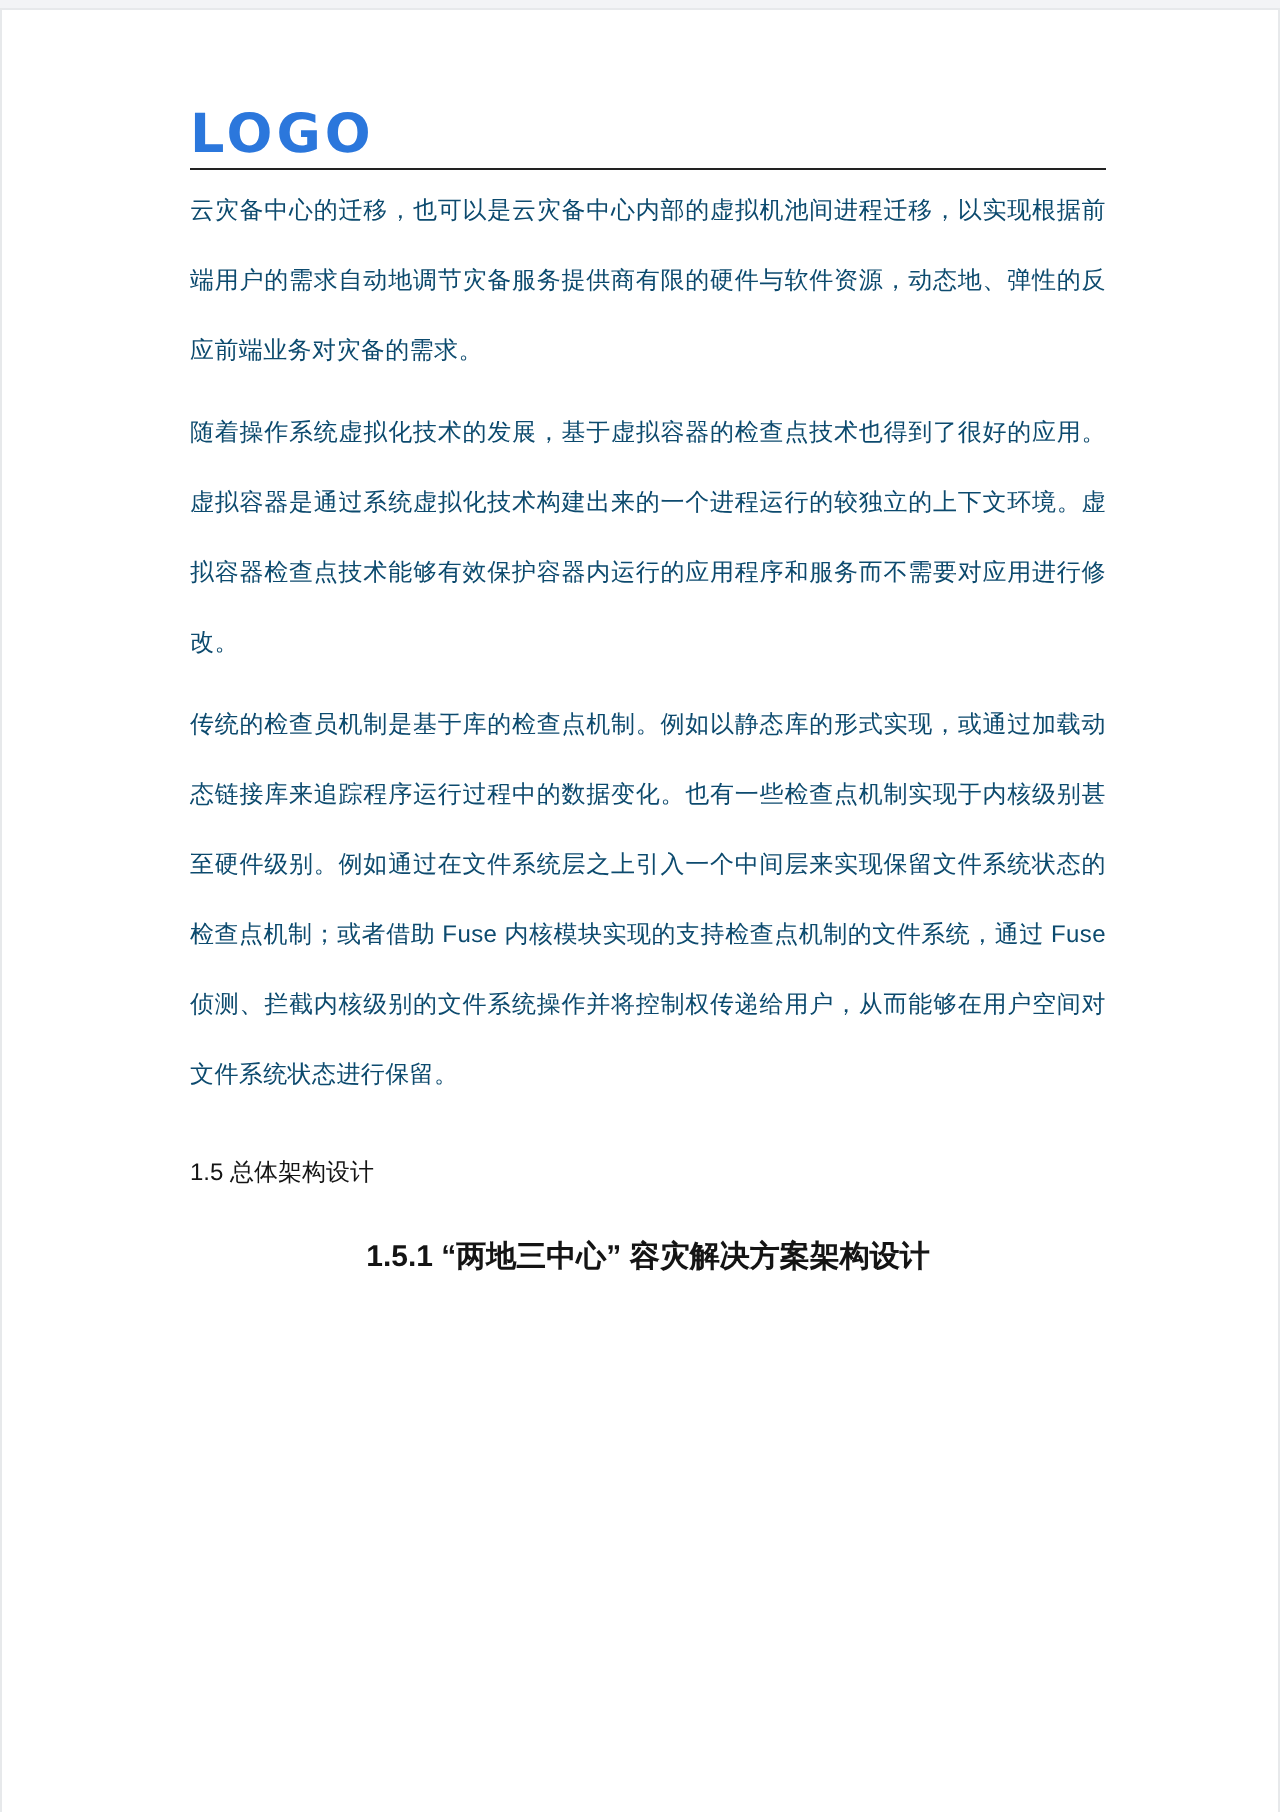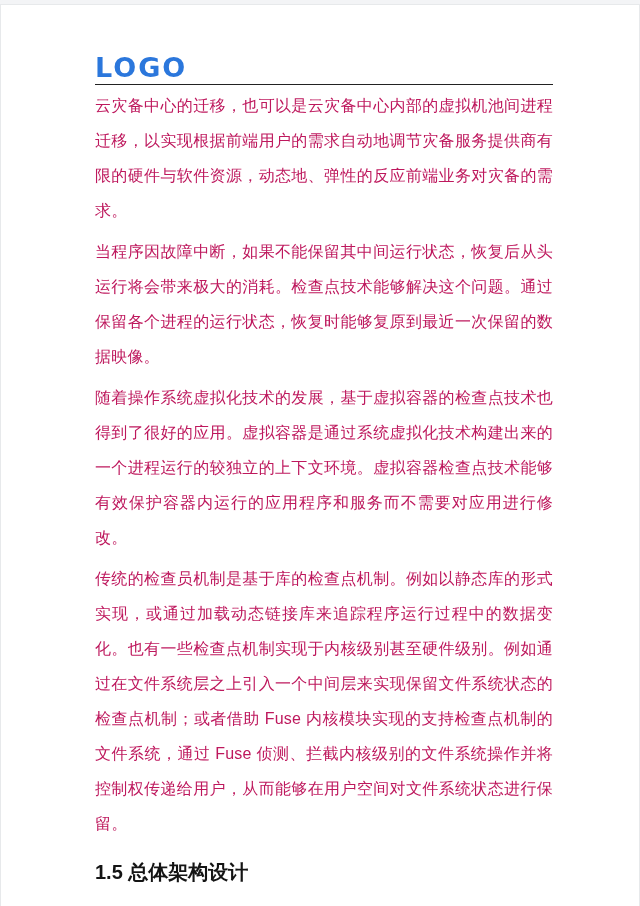--- a/index.html
+++ b/index.html
@@ -37,35 +37,35 @@
     font-family: "DejaVu Sans", "Liberation Sans", sans-serif;
   }
   .header-rule {
     margin: 3px 0 0 0;
     border: none;
     border-top: 1.5px solid #222222;
     width: 100%;
   }
   .body-text p {
     margin: 0 0 6px 0;
-    font-size: 16px;
+    font-size: 12px;
     line-height: 35px;
-    color: #be185d;
+    color: #0c4a6e;
     text-align: justify;
     text-justify: inter-ideograph;
     letter-spacing: 0.2px;
   }
   .body-text p.first {
     margin-top: 3px;
   }
   h1.sec {
     margin: 13px 0 0 0;
-    font-size: 20px;
+    font-size: 12px;
     line-height: 36px;
-    font-weight: 700;
+    font-weight: 400;
     color: #141414;
   }
   h2.subsec {
     margin: 7px 0 0 0;
     font-size: 15px;
     line-height: 36px;
     font-weight: 700;
     color: #141414;
     text-align: center;
   }
@@ -80,21 +80,20 @@
   <div class="content">
 
     <div class="header">
       <span class="logo">LOGO</span>
       <hr class="header-rule">
     </div>
 
     <div class="body-text">
       <p class="first">云灾备中心的迁移，也可以是云灾备中心内部的虚拟机池间进程迁移，以实现根据前端用户的需求自动地调节灾备服务提供商有限的硬件与软件资源，动态地、弹性的反应前端业务对灾备的需求。</p>
 
-      <p>当程序因故障中断，如果不能保留其中间运行状态，恢复后从头运行将会带来极大的消耗。检查点技术能够解决这个问题。通过保留各个进程的运行状态，恢复时能够复原到最近一次保留的数据映像。</p>
 
       <p>随着操作系统虚拟化技术的发展，基于虚拟容器的检查点技术也得到了很好的应用。虚拟容器是通过系统虚拟化技术构建出来的一个进程运行的较独立的上下文环境。虚拟容器检查点技术能够有效保护容器内运行的应用程序和服务而不需要对应用进行修改。</p>
 
       <p>传统的检查员机制是基于库的检查点机制。例如以静态库的形式实现，或通过加载动态链接库来追踪程序运行过程中的数据变化。也有一些检查点机制实现于内核级别甚至硬件级别。例如通过在文件系统层之上引入一个中间层来实现保留文件系统状态的检查点机制；或者借助 Fuse 内核模块实现的支持检查点机制的文件系统，通过 Fuse 侦测、拦截内核级别的文件系统操作并将控制权传递给用户，从而能够在用户空间对文件系统状态进行保留。</p>
 
       <h1 class="sec">1.5 总体架构设计</h1>
 
       <h2 class="subsec">1.5.1 “两地三中心” 容灾解决方案架构设计</h2>
 
     </div>

